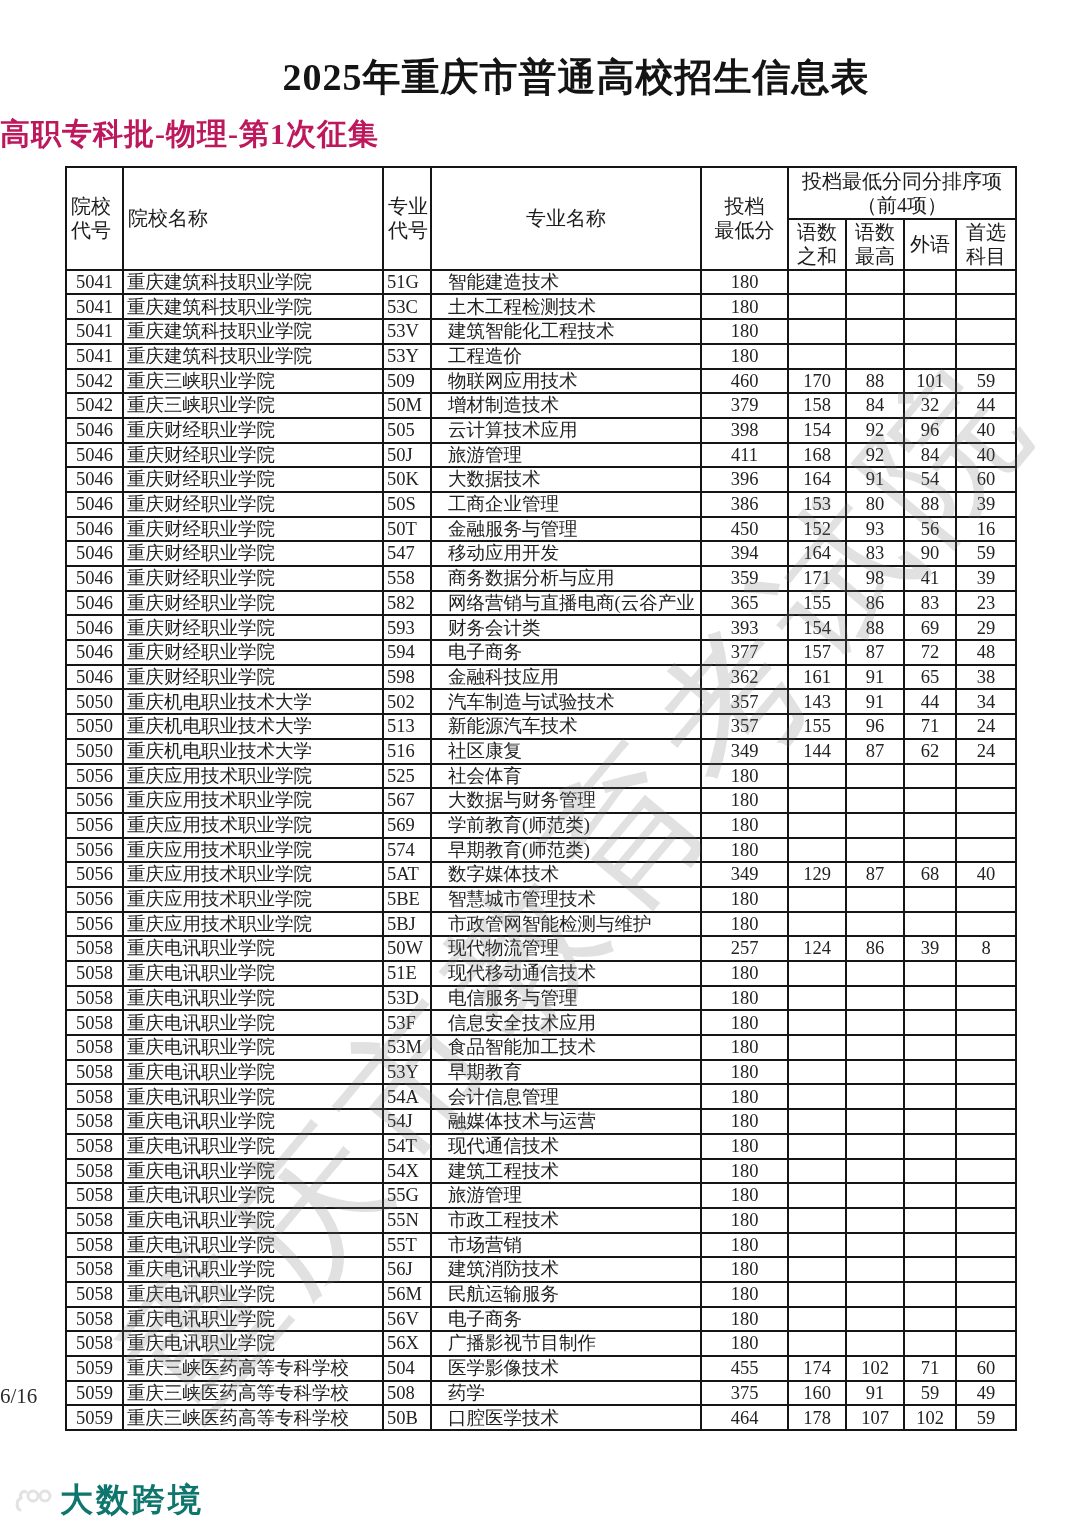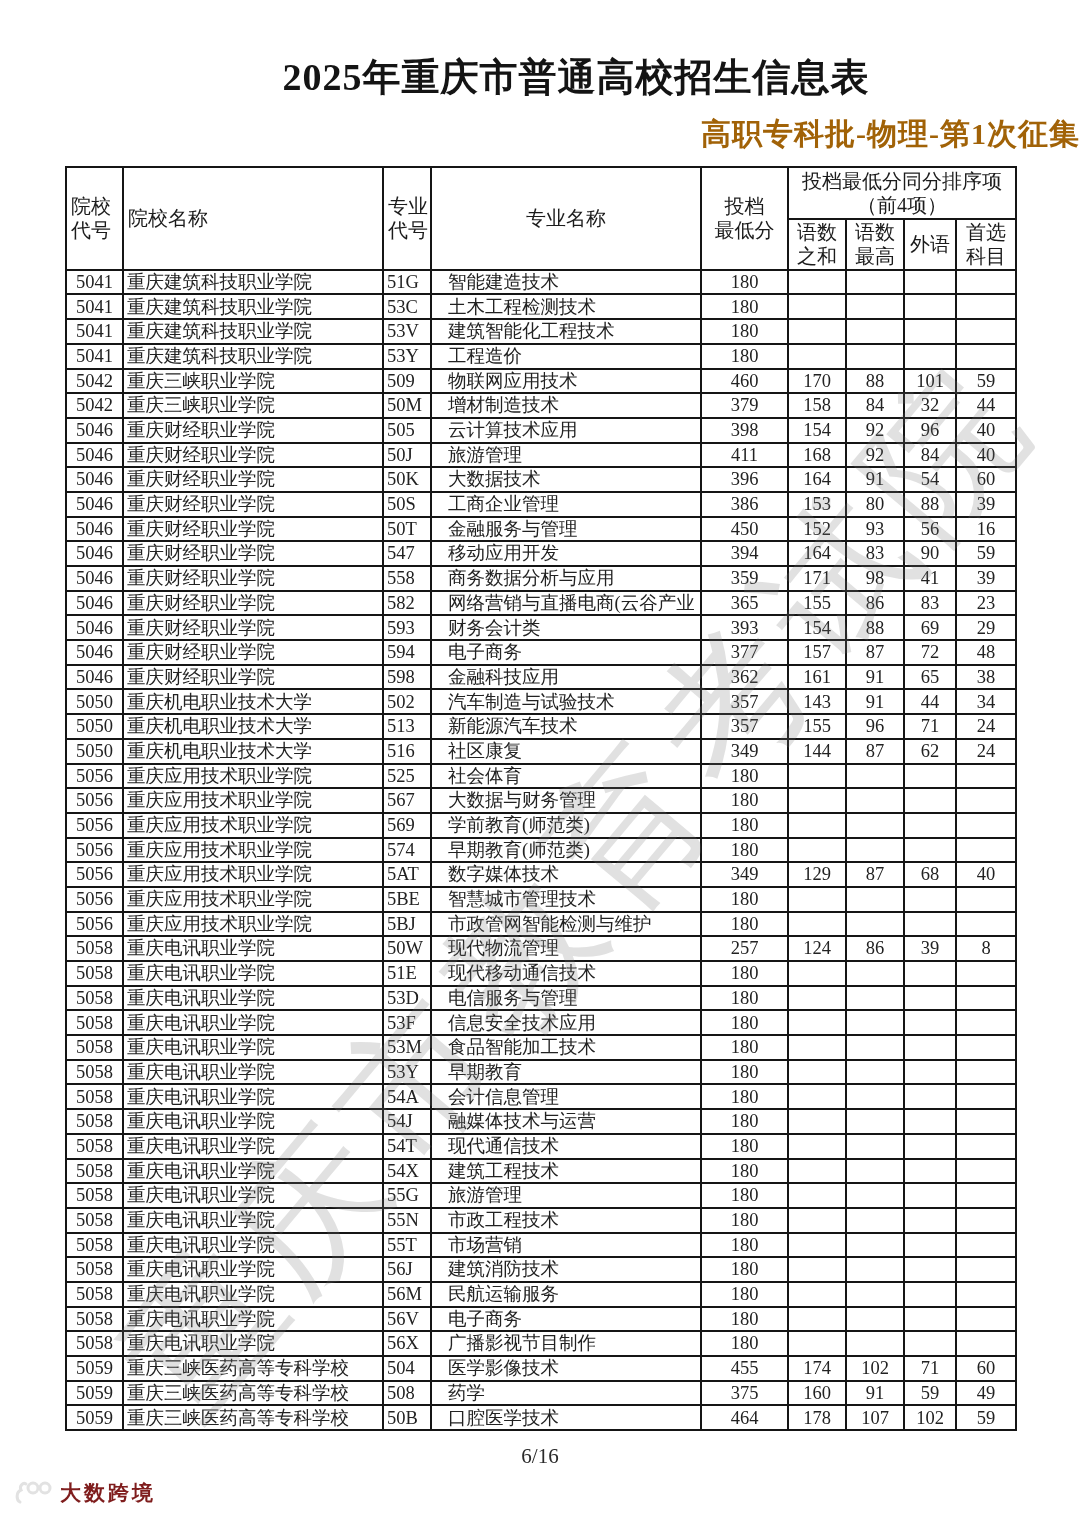--- a/index.html
+++ b/index.html
@@ -18,25 +18,25 @@
     text-align: center;
     font-size: 38px;
     font-weight: 700;
     letter-spacing: 1px;
     color: #141414;
     padding-left: 36px;
   }
   .doc-subtitle {
     position: absolute;
     top: 114px; left: 0; width: 100%;
-    text-align: right;
+    text-align: left;
     font-size: 30px;
     font-weight: 600;
     letter-spacing: 1px;
-    color: #a16207;
+    color: #be185d;
   }
   table.score-table {
     position: absolute;
     left: 65px; top: 166px;
     width: 950px;
     border-collapse: collapse;
     table-layout: fixed;
     z-index: 1;
   }
   .score-table th, .score-table td {
@@ -80,35 +80,35 @@
     font-size: 150px;
     letter-spacing: 14px;
     white-space: nowrap;
     color: rgba(120, 120, 120, 0.22);
     z-index: 3;
     pointer-events: none;
     font-family: "Liberation Serif", "DejaVu Serif", serif;
   }
   .page-number {
     position: absolute;
-    top: 1444px; left: 0; width: 100%;
-    text-align: center;
+    top: 1384px; left: 0; width: 100%;
+    text-align: left;
     font-size: 21px;
     color: #2a2a2a;
   }
   .brand-logo {
     position: absolute;
     left: 14px; top: 1478px;
     display: flex;
     align-items: center;
     gap: 6px;
-    color: #7f1d1d;
+    color: #0f766e;
     font-family: "Liberation Sans", sans-serif;
     font-weight: 700;
-    font-size: 21px;
+    font-size: 33px;
     letter-spacing: 3px;
     z-index: 2;
   }
   .brand-logo .glyph { display: inline-flex; }
 </style>
 </head>
 <body>
 
 <div class="page">
 

